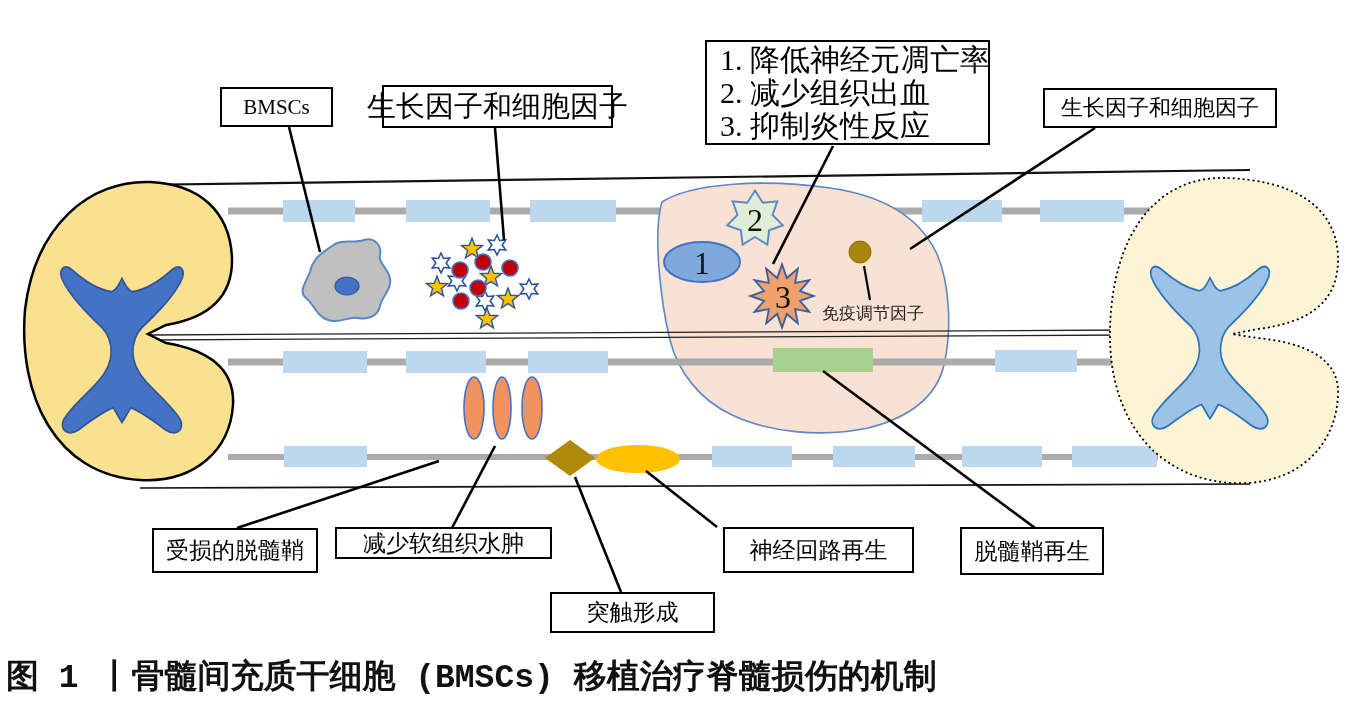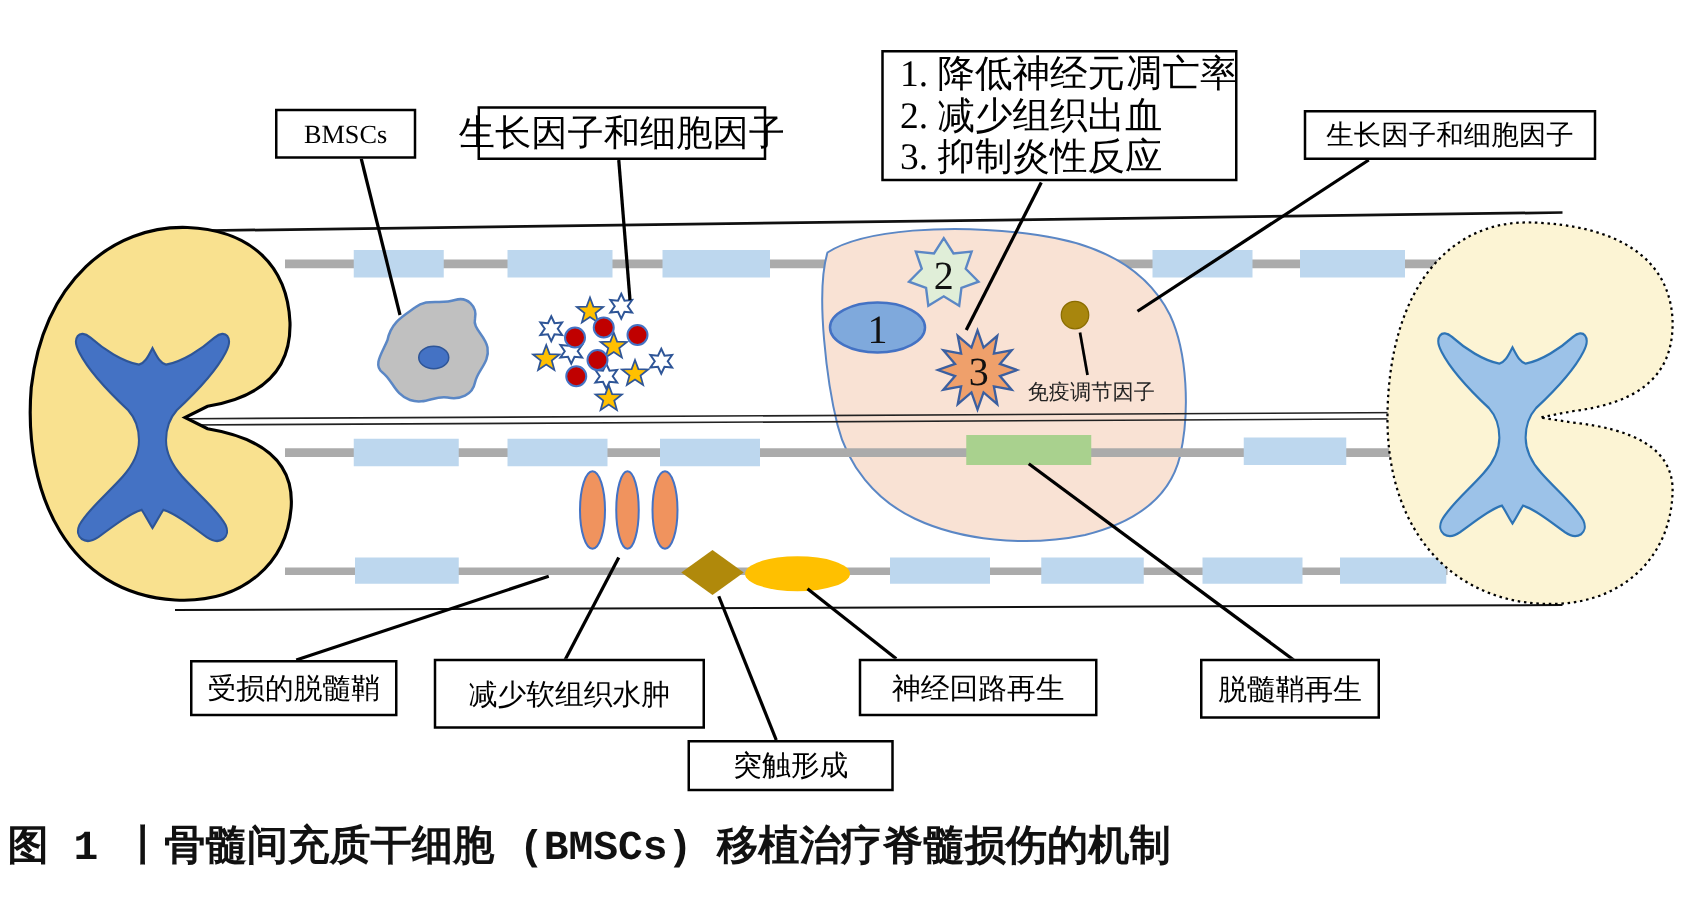--- a/index.html
+++ b/index.html
@@ -155,25 +155,25 @@
   <div class="callout-box effects-box" style="left:705px; top:40px; width:285px; height:105px;">
     <div>1. 降低神经元凋亡率</div>
     <div>2. 减少组织出血</div>
     <div>3. 抑制炎性反应</div>
   </div>
 
   <div class="callout-box" style="left:1043px; top:88px; width:234px; height:40px; font-size:22px;">生长因子和细胞因子</div>
 
   <div class="callout-box" style="left:152px; top:528px; width:166px; height:45px;">受损的脱髓鞘</div>
 
-  <div class="callout-box" style="left:347px; top:527px; width:217px; height:56px;">减少软组织水肿</div>
+  <div class="callout-box" style="left:335px; top:527px; width:217px; height:32px;">减少软组织水肿</div>
 
   <div class="callout-box" style="left:550px; top:592px; width:165px; height:41px;">突触形成</div>
 
-  <div class="callout-box" style="left:687px; top:527px; width:191px; height:46px;">神经回路再生</div>
+  <div class="callout-box" style="left:723px; top:527px; width:191px; height:46px;">神经回路再生</div>
 
   <div class="callout-box" style="left:960px; top:527px; width:144px; height:48px;">脱髓鞘再生</div>
 
   <div class="inline-label" style="left:822px; top:302px;">免疫调节因子</div>
 
   <div class="caption">图 1 丨骨髓间充质干细胞 (BMSCs) 移植治疗脊髓损伤的机制</div>
 
 </div>
 
 </body></html>

